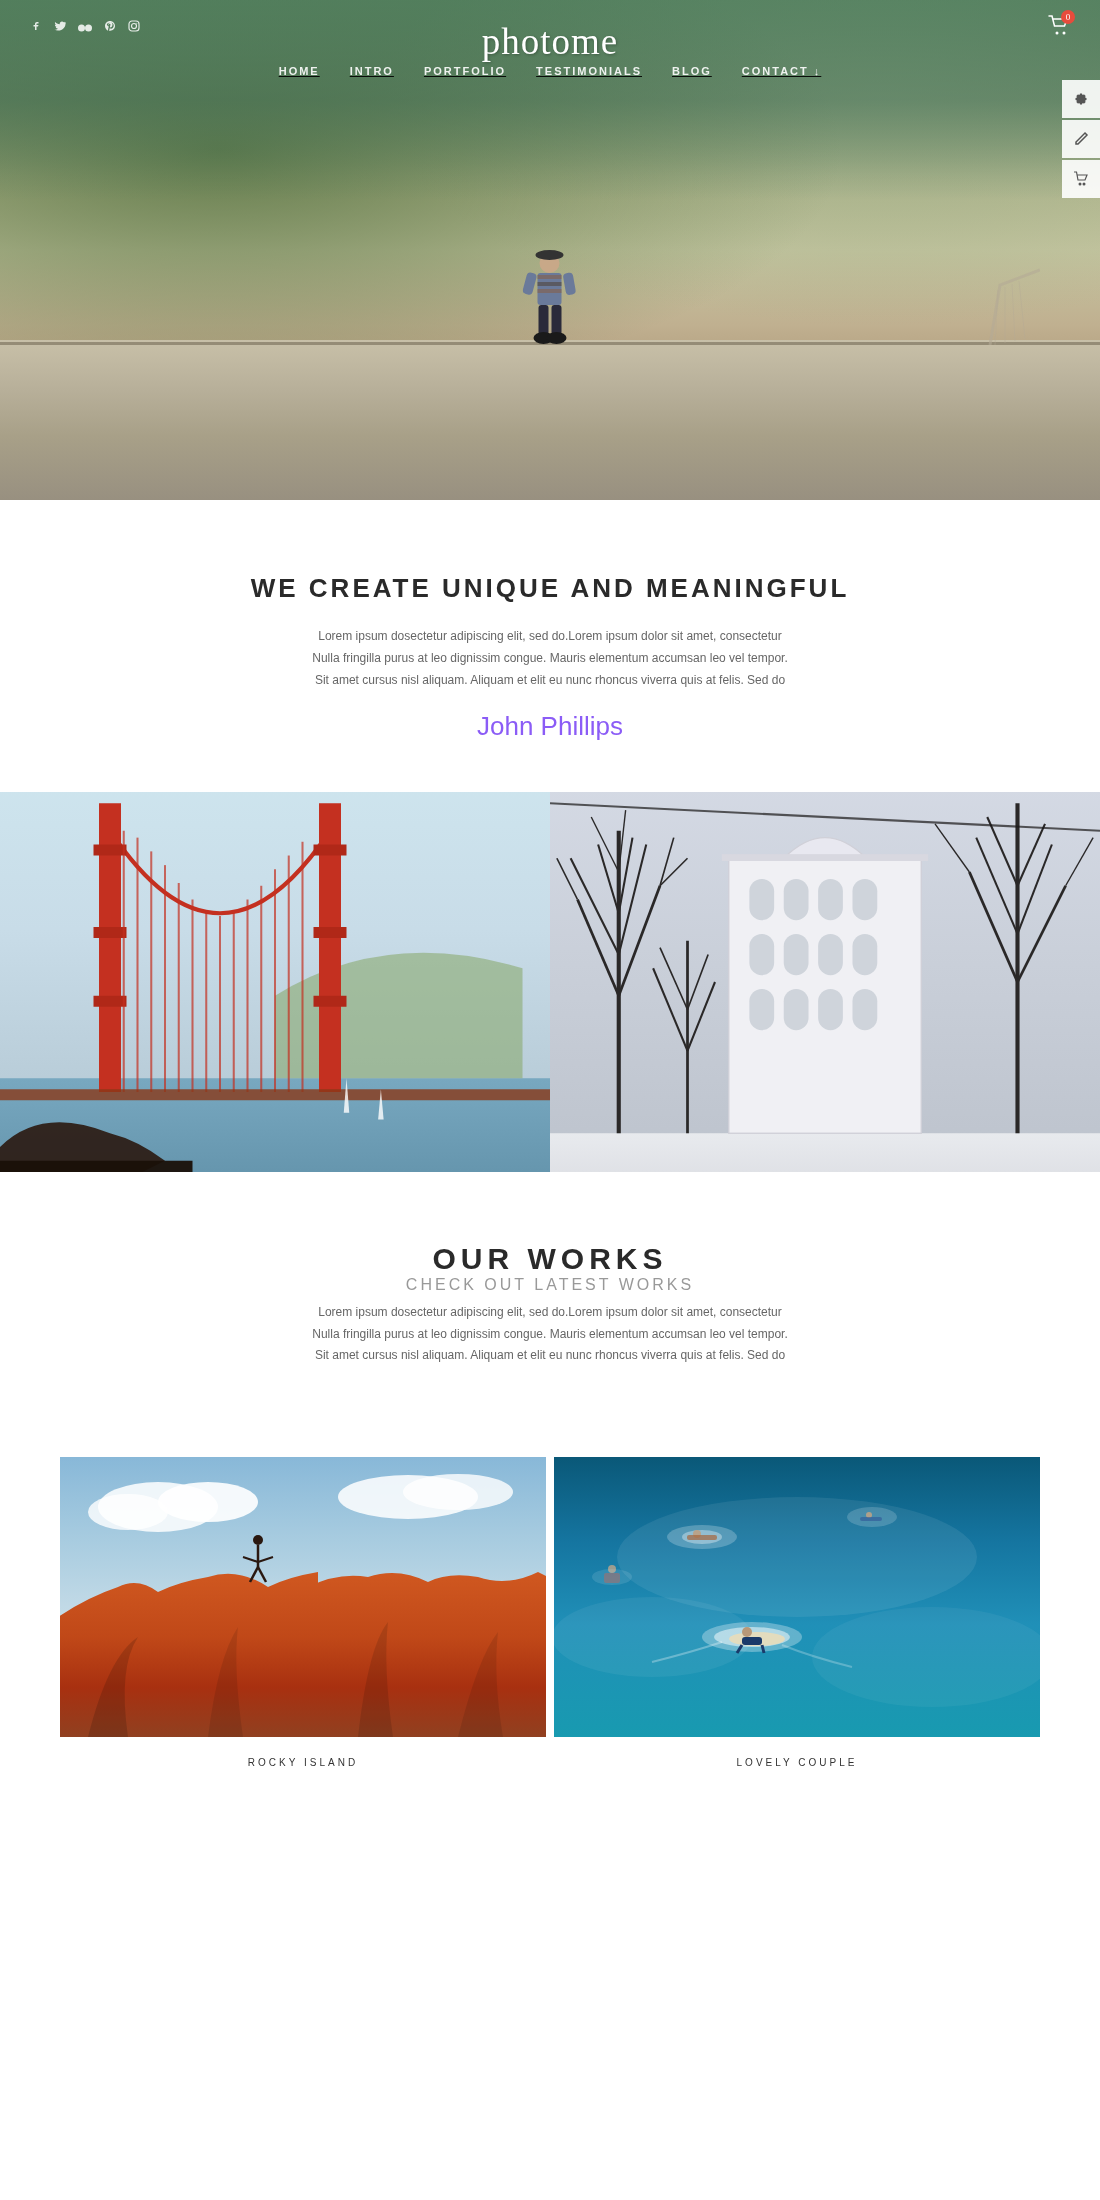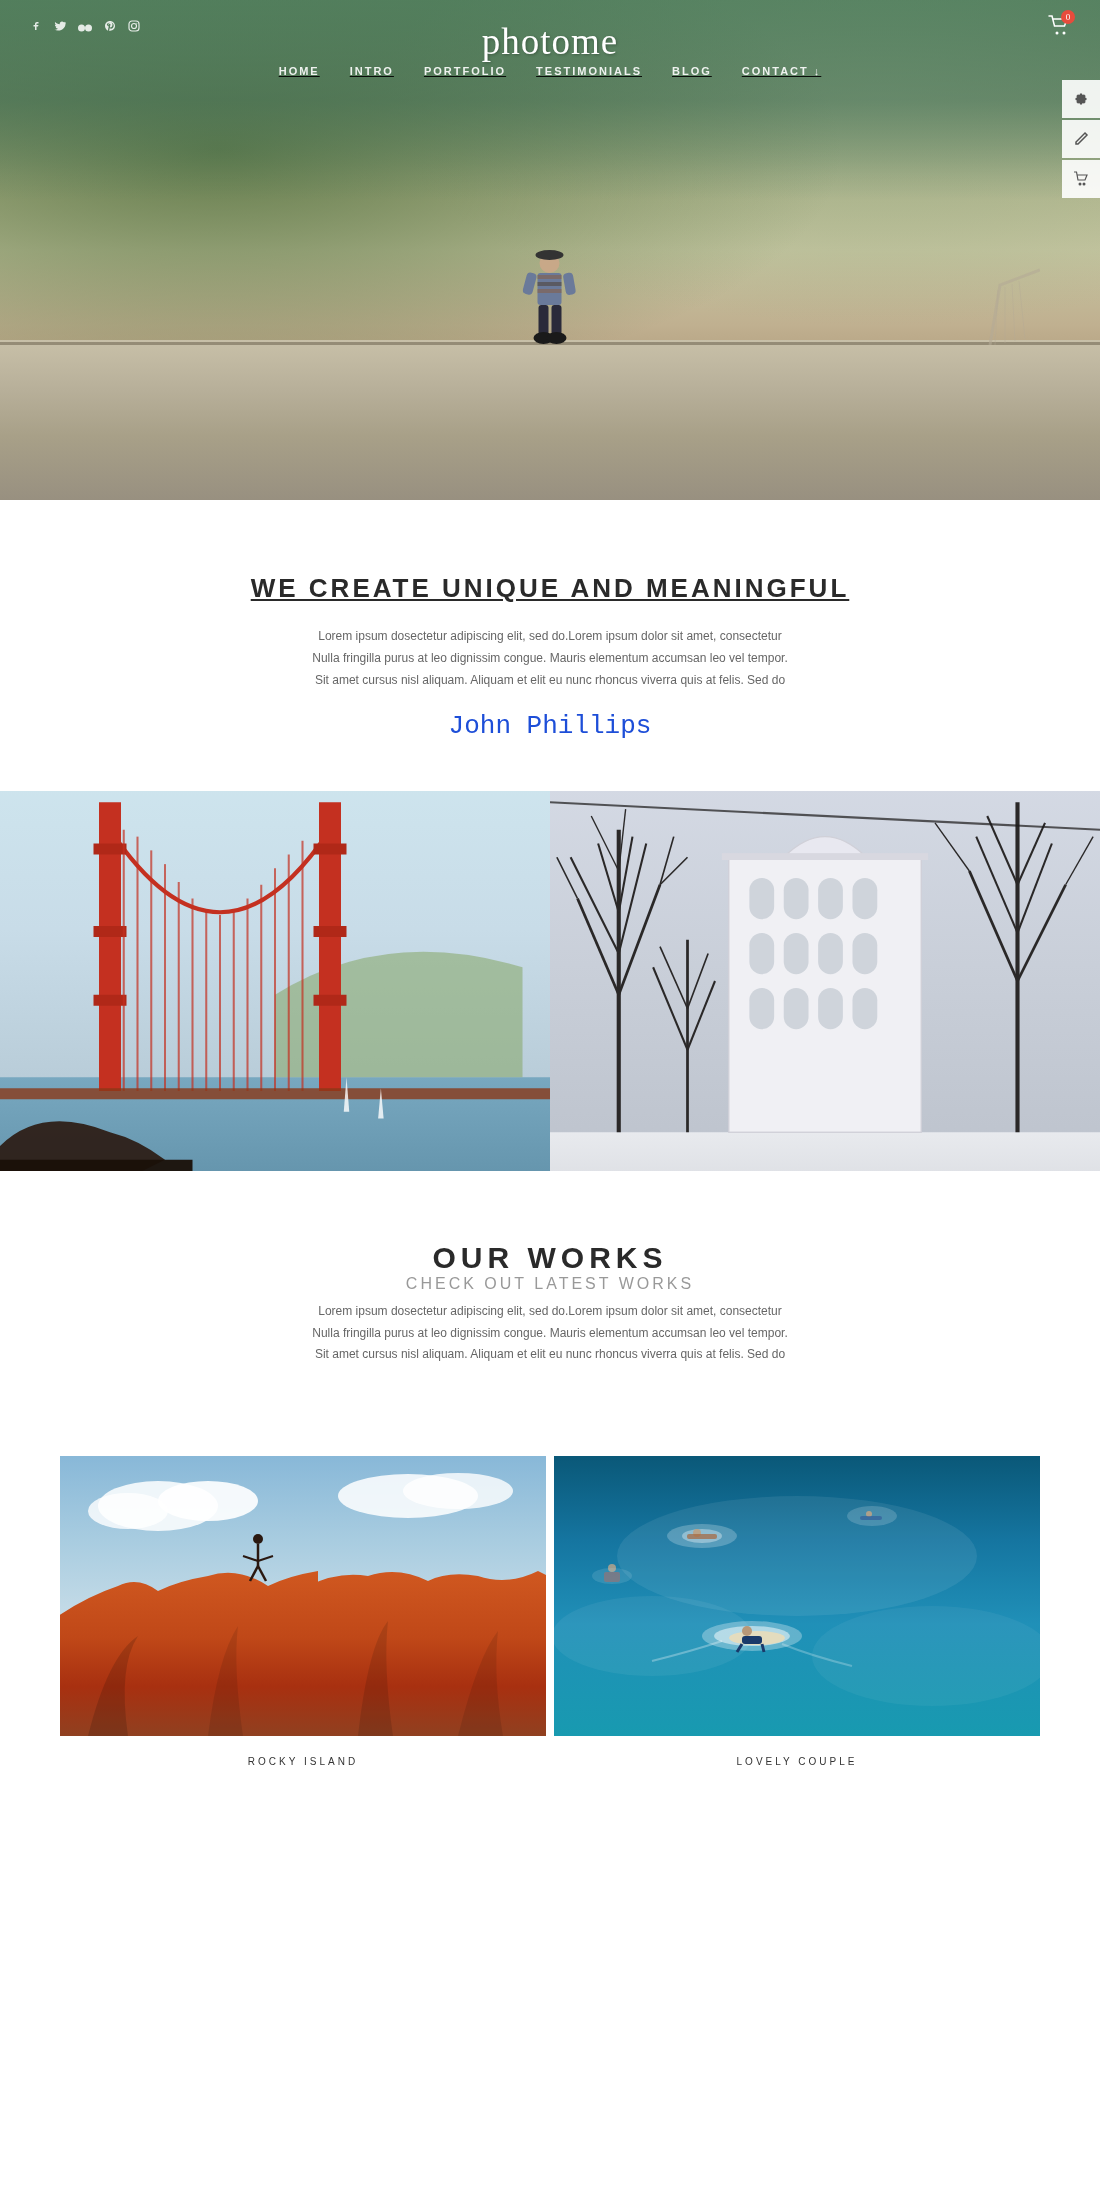--- a/index.html
+++ b/index.html
@@ -188,36 +188,35 @@
 
     .intro-heading {
       font-family: 'Arial', sans-serif;
       font-size: 26px;
       font-weight: 700;
       letter-spacing: 3px;
       text-transform: uppercase;
       color: #2a2a2a;
       line-height: 1.4;
       margin-bottom: 20px;
-      text-decoration: underline;
     }
 
     .intro-text {
       font-family: 'Arial', sans-serif;
       font-size: 12px;
       color: #666;
       line-height: 1.8;
       max-width: 480px;
       margin: 0 auto 20px;
     }
 
     .signature {
-      font-family: Liberation Mono, monospace;
+      font-family: Liberation Sans, sans-serif;
       font-size: 26px;
-      color: #1d4ed8;
+      color: #8b5cf6;
       margin-top: 10px;
     }
 
     
     .gallery-two {
       display: flex;
       width: 100%;
       height: 380px;
     }
 

